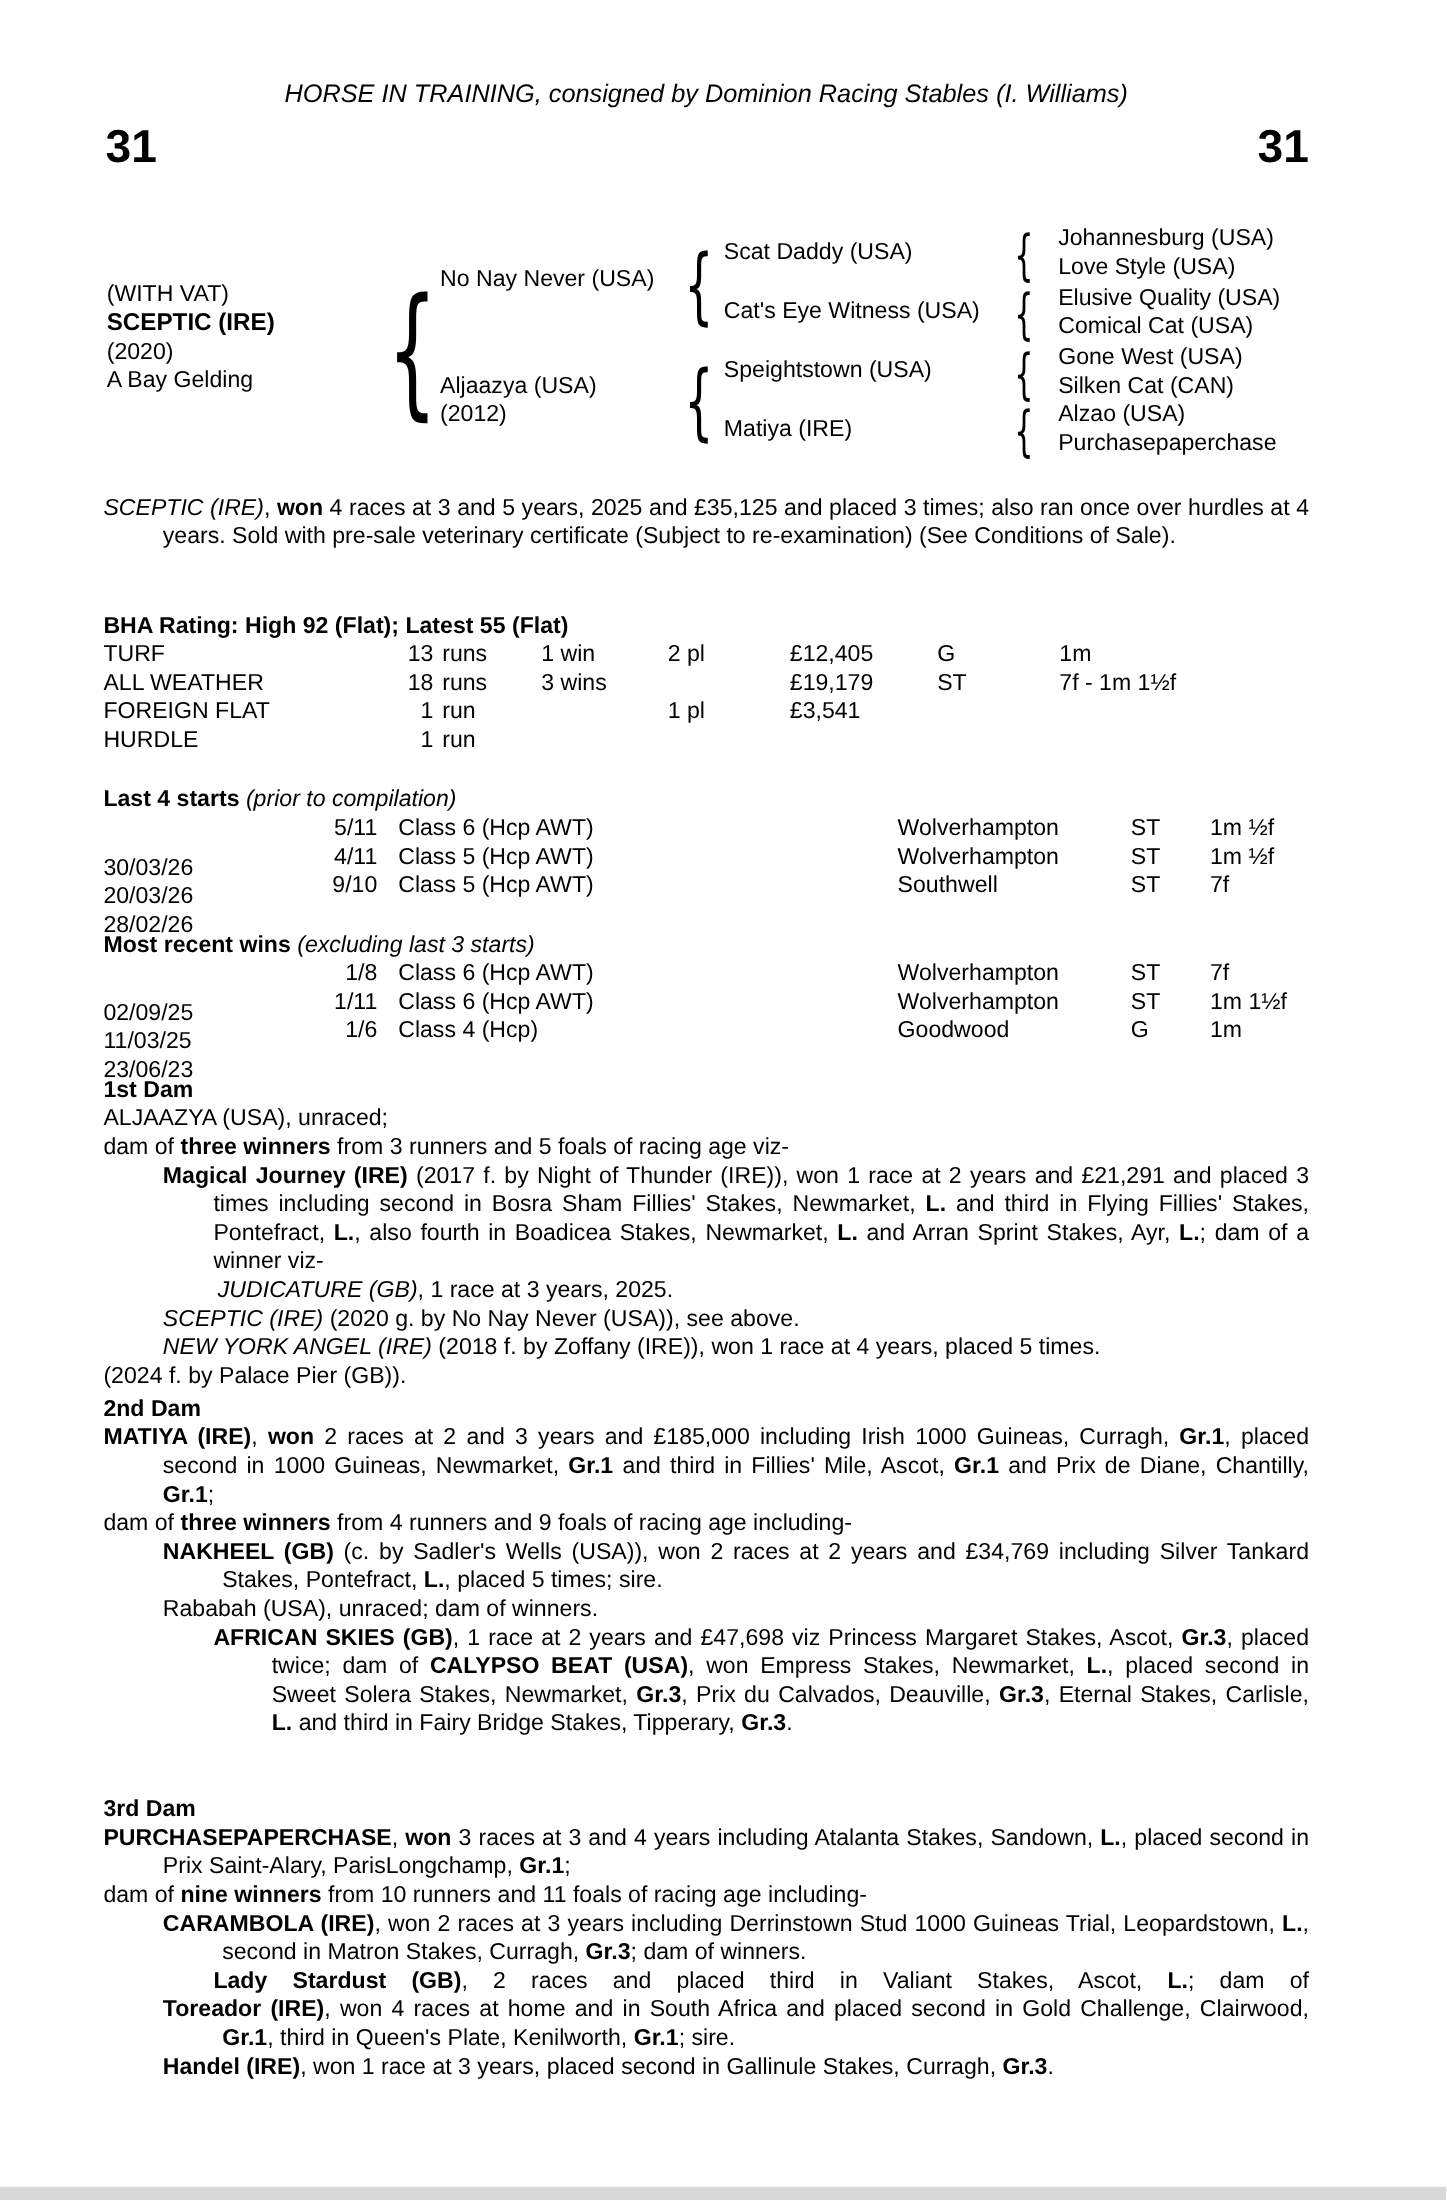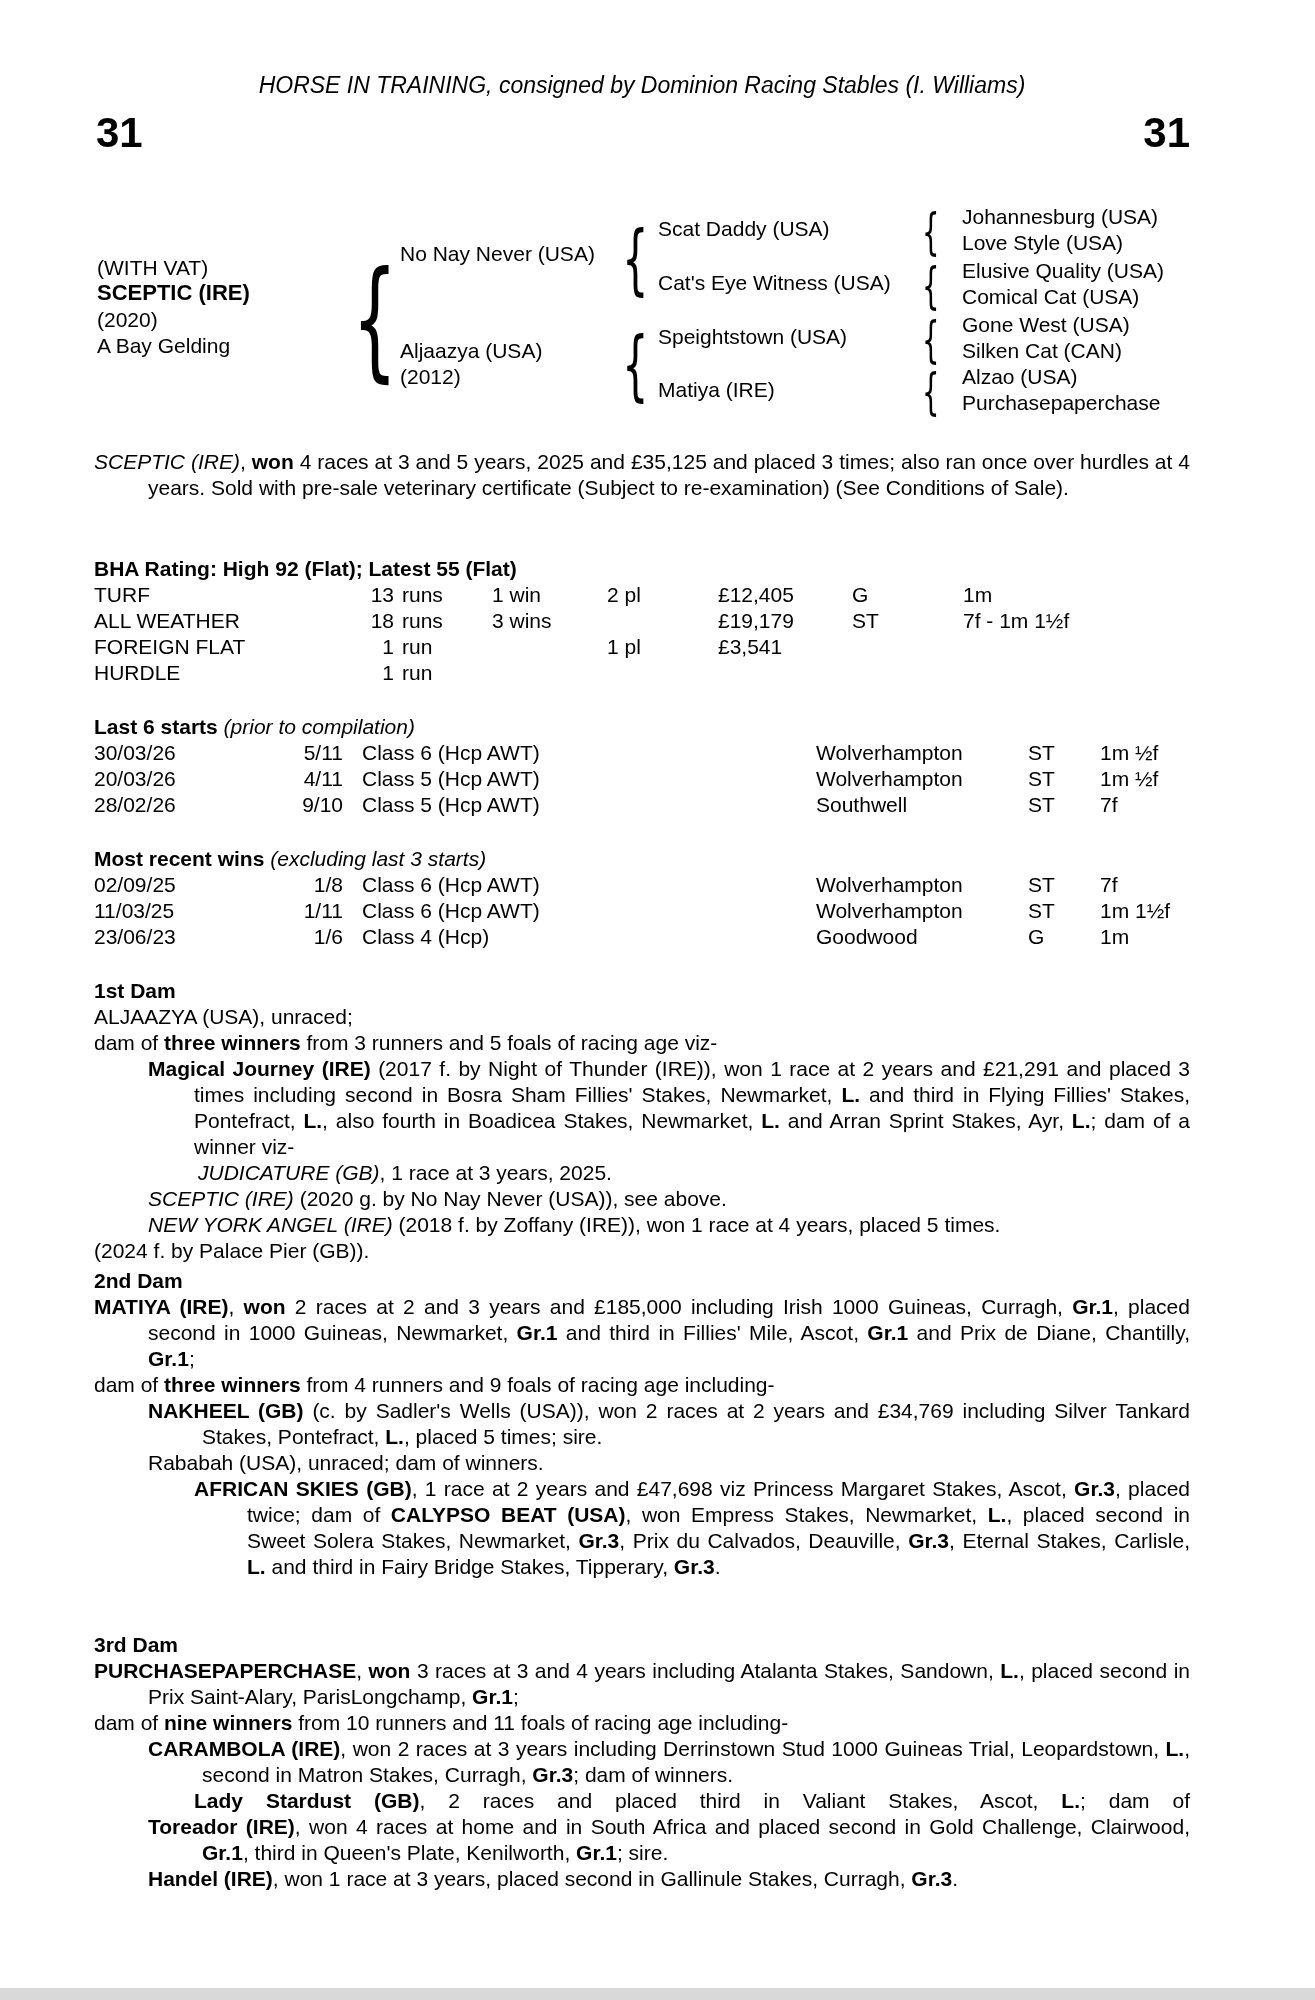--- a/index.html
+++ b/index.html
@@ -75,21 +75,21 @@
   .trow {position:relative; height:26px;}
   .tc {position:absolute; top:0; white-space:nowrap;}
   .bc1 {left:0;}
   .bc2 {left:235px; width:65px; text-align:right;}
   .bc3 {left:308px;}
   .bc4 {left:398px;}
   .bc5 {left:513px;}
   .bc6 {left:624px; width:96px; }
   .bc7 {left:758px;}
   .bc8 {left:869px;}
-  .sc1 {left:0;}
+  .sc1 {left:0;margin-top:36px;}
   .sc2 {left:155px; width:94px; text-align:right;}
   .sc3 {left:268px;}
   .sc4 {left:722px;}
   .sc5 {left:934px;}
   .sc6 {left:1006px;}
 
   .edge {position:absolute; left:0; top:1988px; width:1315px; height:12px; background:#d9d9d9;}
 </style>
 </head>
 <body>
@@ -174,21 +174,21 @@
       <span class="tc bc3">run</span>
       <span class="tc bc4"></span>
       <span class="tc bc5"></span>
       <span class="tc bc6"></span>
       <span class="tc bc7"></span>
       <span class="tc bc8"></span>
     </div>
   </div>
 
   <div class="sec sec-l3">
-    <p><span class="b">Last 6 starts</span><span class="i"> (prior to compilation)</span></p>
+    <p><span class="b">Last 4 starts</span><span class="i"> (prior to compilation)</span></p>
     <div class="trow">
       <span class="tc sc1">30/03/26</span>
       <span class="tc sc2">5/11</span>
       <span class="tc sc3">Class 6 (Hcp AWT)</span>
       <span class="tc sc4">Wolverhampton</span>
       <span class="tc sc5">ST</span>
       <span class="tc sc6">1m ½f</span>
     </div>
     <div class="trow">
       <span class="tc sc1">20/03/26</span>

